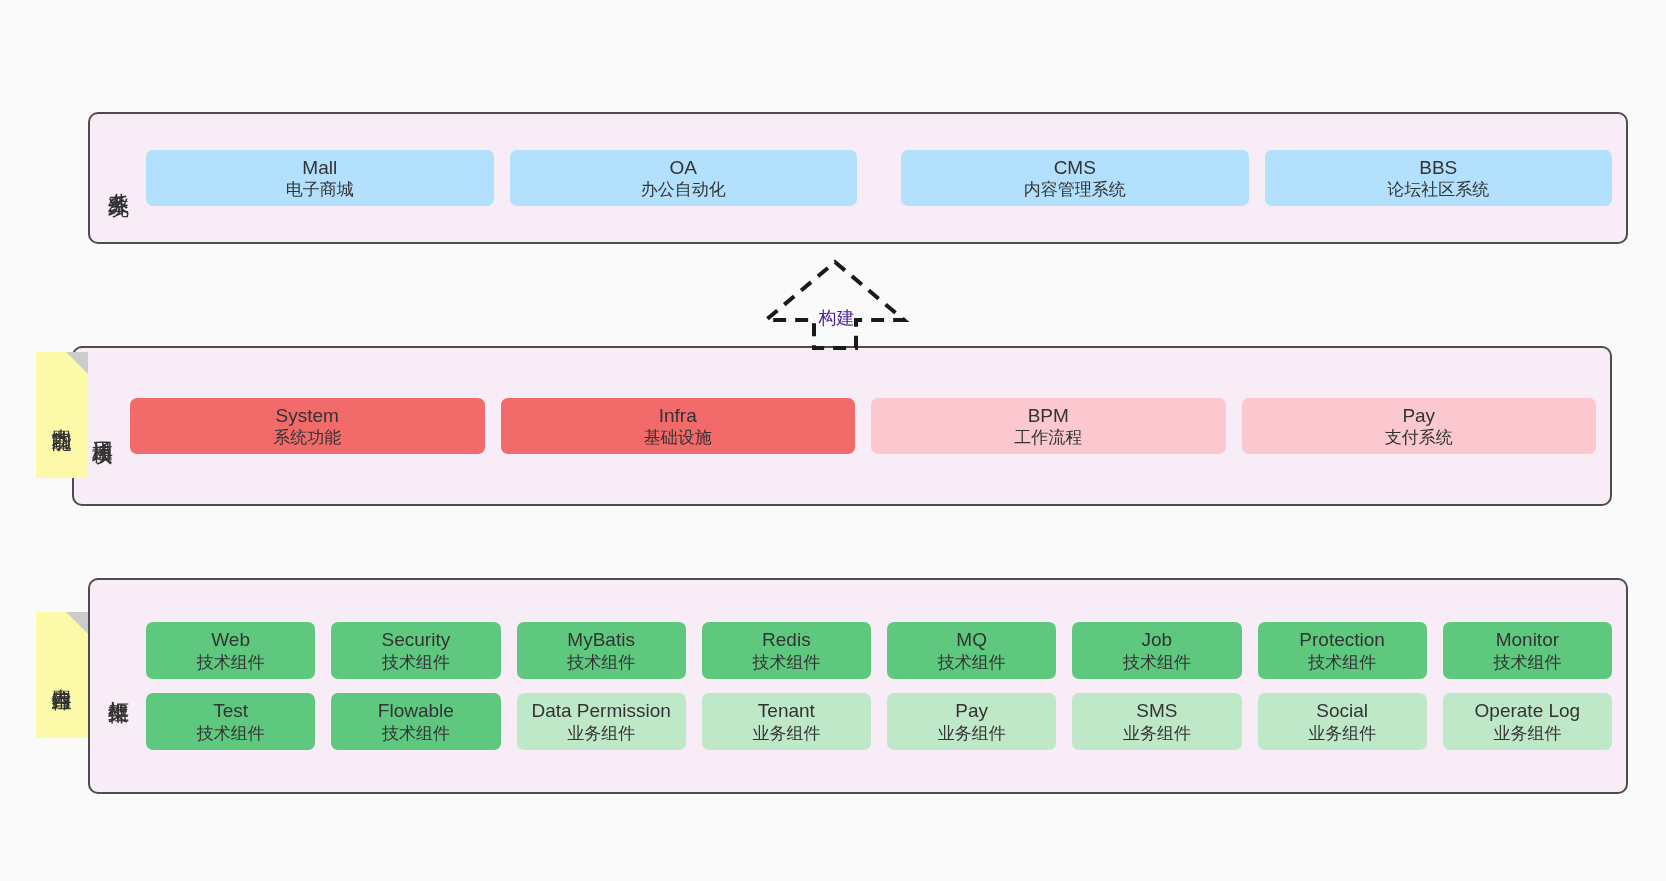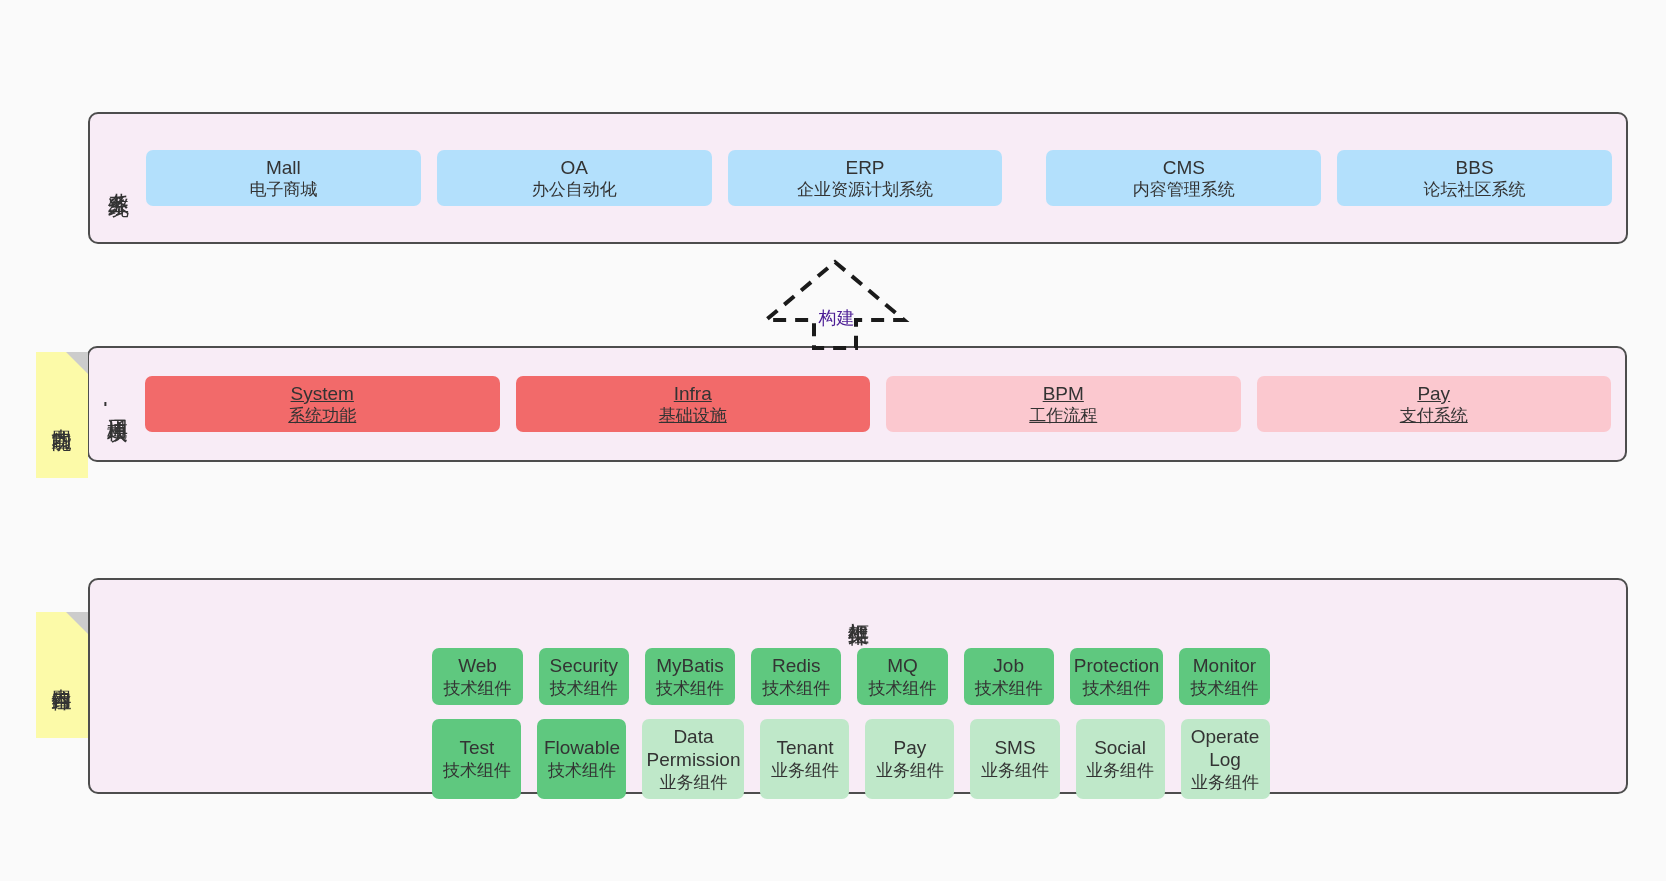--- a/index.html
+++ b/index.html
@@ -129,24 +129,20 @@
     <div class="layer-body">
       <div class="row">
         <div class="box c-blue" style="background: rgb(179, 224, 252);">
           <span class="bx-title">Mall</span>
           <span class="bx-sub">电子商城</span>
         </div>
         <div class="box c-blue" style="background: rgb(179, 224, 252);">
           <span class="bx-title">OA</span>
           <span class="bx-sub">办公自动化</span>
         </div>
-        <div class="box c-blue" style="background: rgb(179, 224, 252);">
-          <span class="bx-title">ERP</span>
-          <span class="bx-sub">企业资源计划系统</span>
-        </div>
         <div class="box c-blue" style="background: rgb(179, 224, 252); margin-left: 28px;">
           <span class="bx-title">CMS</span>
           <span class="bx-sub">内容管理系统</span>
         </div>
         <div class="box c-blue" style="background: rgb(179, 224, 252);">
           <span class="bx-title">BBS</span>
           <span class="bx-sub">论坛社区系统</span>
         </div>
       </div>
     </div>
@@ -156,21 +152,21 @@
     <svg viewBox="0 0 150 92" xmlns="http://www.w3.org/2000/svg">
       <path d="M75 4 L144 62 L96 62 L96 90 L54 90 L54 62 L6 62 Z" fill="none" stroke="#1a1a1a" stroke-width="4" stroke-dasharray="13,9" stroke-linejoin="miter"></path>
     </svg>
     <span class="arrow-label">构建</span>
   </div>
 
   <div class="note" id="note-common" style="left:36px; top:352px; height:126px;">
     <span>内置功能</span>
   </div>
 
-  <div class="layer" id="layer-common" style="left:87px; top:346px; width:1540px; height:116px;text-decoration:underline;">
+  <div class="layer" id="layer-common" style="left:72px; top:346px; width:1540px; height:160px;">
     <div class="layer-title">通用模块</div>
     <div class="layer-body">
       <div class="row">
         <div class="box c-red" style="background: rgb(242, 106, 106);">
           <span class="bx-title">System</span>
           <span class="bx-sub">系统功能</span>
         </div>
         <div class="box c-red" style="background: rgb(242, 106, 106);">
           <span class="bx-title">Infra</span>
           <span class="bx-sub">基础设施</span>
@@ -185,21 +181,21 @@
         </div>
       </div>
     </div>
   </div>
 
 
   <div class="note" id="note-framework" style="left:36px; top:612px; height:126px;">
     <span>内置组件</span>
   </div>
 
-  <div class="layer" id="layer-framework" style="left:88px; top:578px; width:1540px; height:216px;flex-direction:column;">
+  <div class="layer" id="layer-framework" style="left:88px; top:578px; width:1540px; height:216px;">
     <div class="layer-title">框架组件</div>
     <div class="layer-body">
 
       <div class="row">
         <div class="box c-green">
           <span class="bx-title">Web</span>
           <span class="bx-sub">技术组件</span>
         </div>
         <div class="box c-green">
           <span class="bx-title">Security</span>

